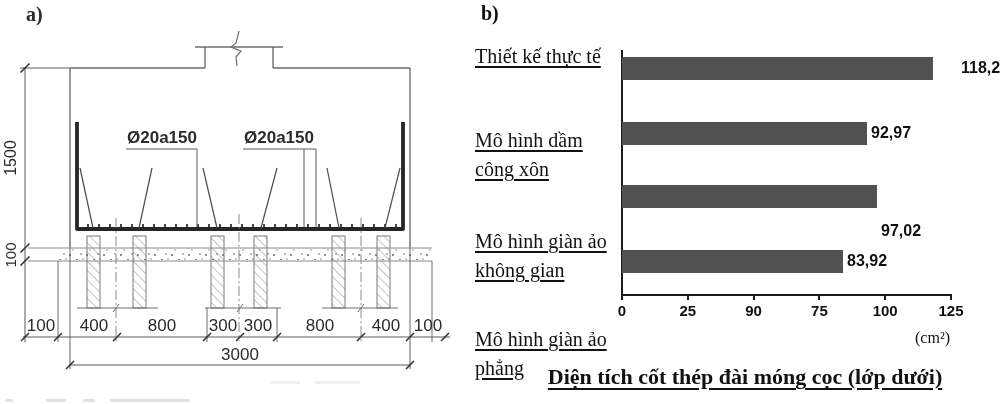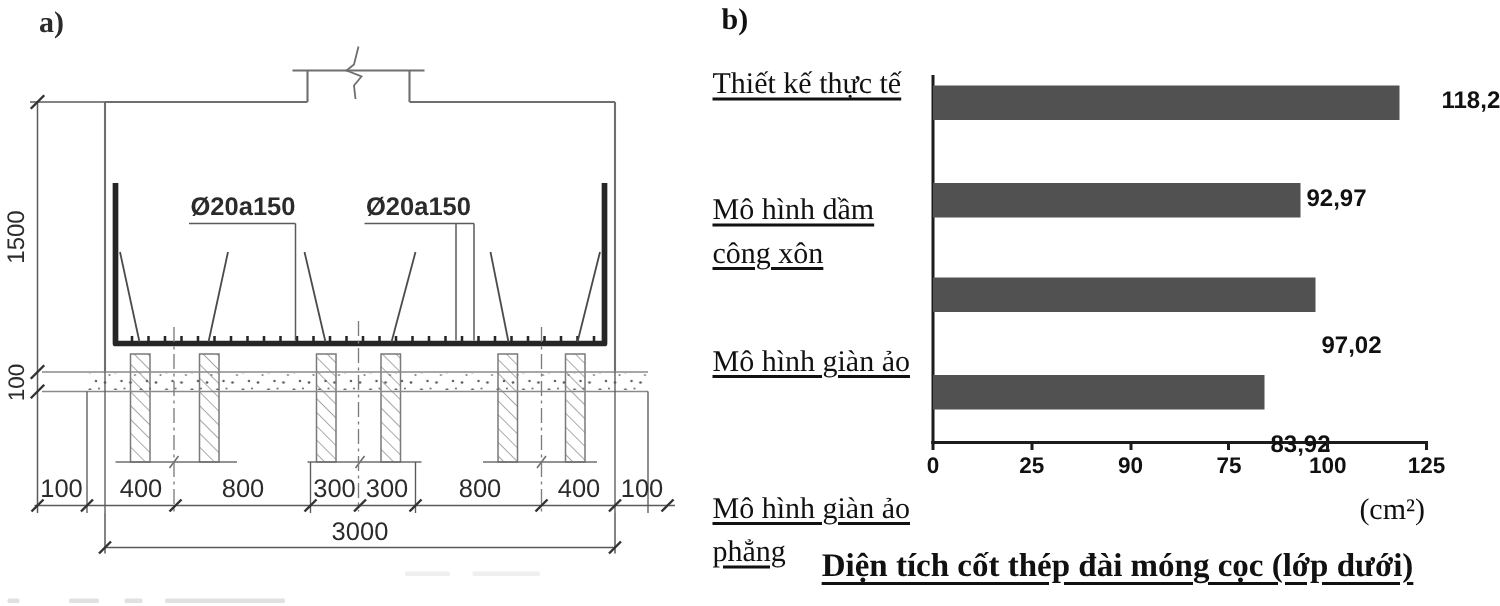--- a/index.html
+++ b/index.html
@@ -18,21 +18,21 @@
   .bar-value{position:absolute;font-weight:bold;font-size:16px;color:#111;white-space:nowrap;}
   .tick-mark{position:absolute;width:2px;height:6px;background:#1c1c1c;}
   .tick-label{position:absolute;transform:translateX(-50%);font-weight:bold;font-size:15px;color:#111;}
   .cat-label{position:absolute;left:475px;font-family:"Liberation Serif","DejaVu Serif",serif;
              font-size:20px;color:#111;line-height:29px;white-space:nowrap;}
   .cat-label span{text-decoration:underline;text-underline-offset:3px;}
   .chart-title{position:absolute;left:545px;top:364px;width:400px;text-align:center;
                font-family:"Liberation Serif","DejaVu Serif",serif;font-weight:bold;font-size:22px;color:#111;}
   .chart-title span{text-decoration:underline;text-underline-offset:4px;}
   .unit-label{position:absolute;left:855px;top:329px;width:95px;text-align:right;
-              font-family:"Liberation Serif","DejaVu Serif",serif;font-size:20px;color:#111;}
+              font-family:"Liberation Serif","DejaVu Serif",serif;font-size:16px;color:#111;}
   .remnant{position:absolute;background:#c9c9c9;height:3px;opacity:.55;border-radius:1px;}
 </style>
 </head>
 <body>
 
 <div class="canvas">
 
   <svg class="abs" style="left:0;top:0" width="465" height="404" viewBox="0 0 465 404">
     <defs>
       <pattern id="hatch" width="6.5" height="6.5" patternUnits="userSpaceOnUse" patternTransform="rotate(-45)">
@@ -224,36 +224,36 @@
     <div class="axis" style="left:621px;top:50px;width:2px;height:246px;"></div>
     <div class="axis" style="left:621px;top:294px;width:331px;height:2px;"></div>
 
   <div class="bar" style="left: 622px; top: 57px; width: 311px; background: rgb(81, 81, 81);"></div>
       <div class="bar-value" style="left: 937px; top: 59px; margin-left: 24px;">118,25</div>
       <div class="bar" style="left: 622px; top: 122px; width: 245px; background: rgb(81, 81, 81);"></div>
       <div class="bar-value" style="left: 871px; top: 124px;">92,97</div>
       <div class="bar" style="left: 622px; top: 185px; width: 255px; background: rgb(81, 81, 81);"></div>
       <div class="bar-value" style="left: 881px; top: 187px; margin-top: 35px;">97,02</div>
       <div class="bar" style="left: 622px; top: 250px; width: 221px; background: rgb(81, 81, 81);"></div>
-      <div class="bar-value" style="left: 847px; top: 252px; margin-top: 36px;">83,92</div>
+      <div class="bar-value" style="left: 847px; top: 252px;">83,92</div>
       <div class="tick-mark" style="left: 621px; top: 294px;"></div>
       <div class="tick-label" style="left: 622px; top: 302px;">0</div>
       <div class="tick-mark" style="left: 686.8px; top: 294px;"></div>
       <div class="tick-label" style="left: 687.8px; top: 302px;">25</div>
       <div class="tick-mark" style="left: 752.6px; top: 294px;"></div>
       <div class="tick-label" style="left: 753.6px; top: 302px;">90</div>
       <div class="tick-mark" style="left: 818.4px; top: 294px;"></div>
       <div class="tick-label" style="left: 819.4px; top: 302px;">75</div>
       <div class="tick-mark" style="left: 884.2px; top: 294px;"></div>
       <div class="tick-label" style="left: 885.2px; top: 302px;">100</div>
       <div class="tick-mark" style="left: 950px; top: 294px;"></div>
       <div class="tick-label" style="left: 951px; top: 302px;">125</div>
       <div class="cat-label" style="top: 42px; text-align: center;"><span>Thiết kế thực tế</span><br></div>
       <div class="cat-label" style="top: 126px;"><span>Mô hình dầm</span><br><span>công xôn</span><br></div>
-      <div class="cat-label" style="top: 227px;"><span>Mô hình giàn ảo</span><br><br></div>
+      <div class="cat-label" style="top: 227px;"><span>Mô hình giàn ảo</span><br><span>không gian</span><br></div>
       <div class="cat-label" style="top: 325px;"><span>Mô hình giàn ảo</span><br><span>phẳng</span><br></div>
     </div>
 
   <div class="unit-label">(cm²)</div>
 
   <div class="chart-title">
     <span>Diện tích cốt thép đài móng cọc (lớp dưới)</span>
   </div>
 
 </div>

